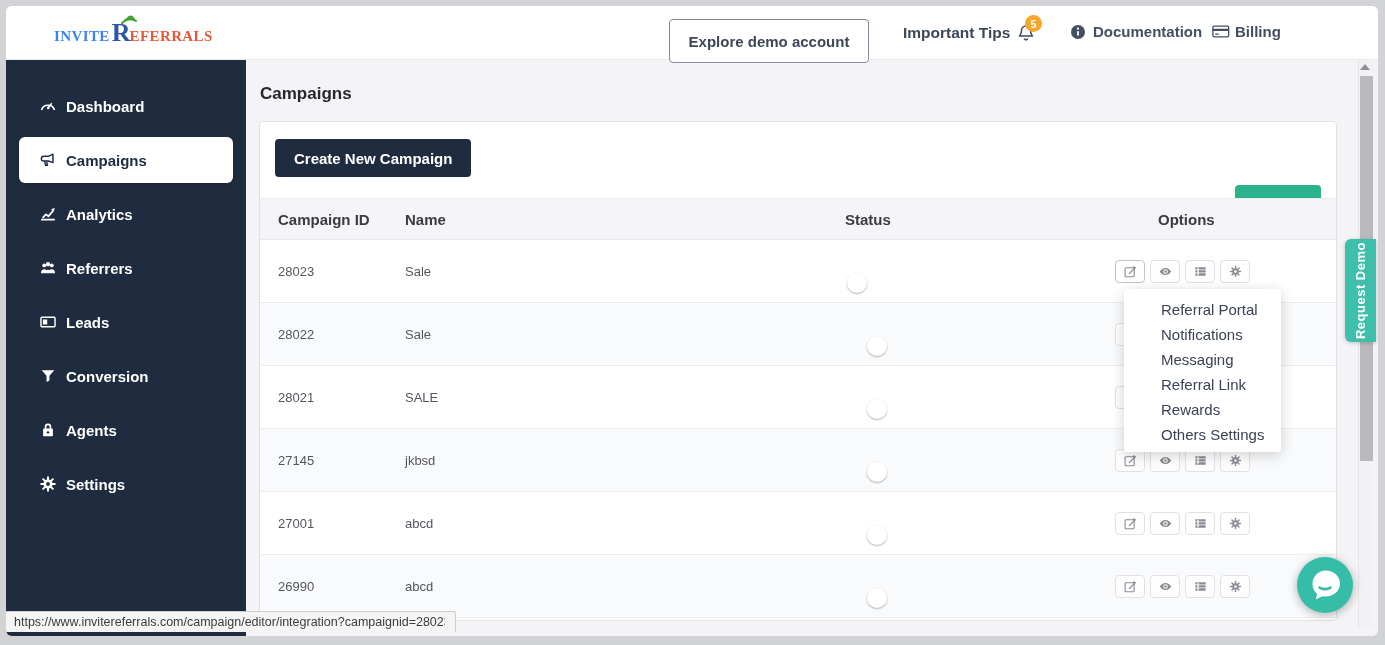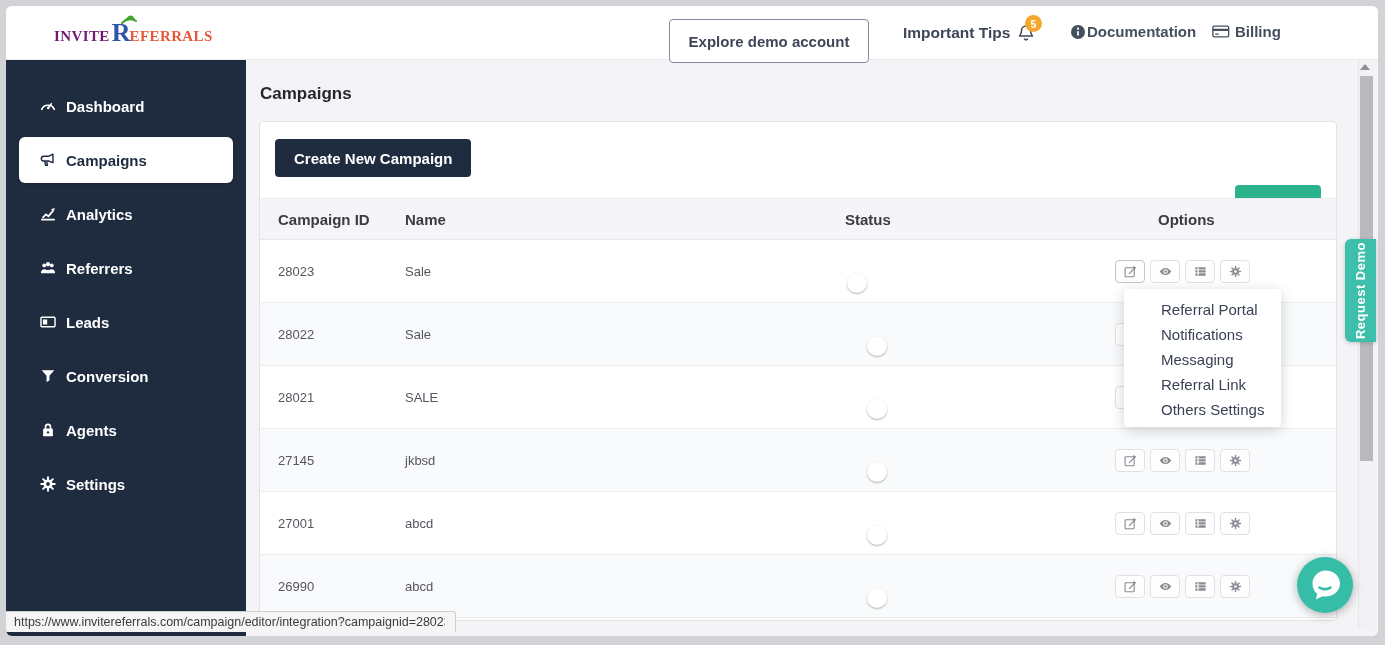--- a/index.html
+++ b/index.html
@@ -3,32 +3,32 @@
 <meta charset="utf-8">
 <style>
   * { margin:0; padding:0; box-sizing:border-box; }
   html,body { width:1385px; height:645px; }
   body { background:#d2d3d7; font-family:"Liberation Sans", sans-serif; position:relative; overflow:hidden; }
   #window { position:absolute; left:6px; top:6px; right:7px; bottom:9px; background:#f4f4f6; border-radius:6px; overflow:hidden; }
 
   
   .topbar { position:absolute; left:0; top:0; right:0; height:54px; background:#fff; border-bottom:1px solid #eaeaec; z-index:30; }
   .logo { position:absolute; left:48px; top:14px; display:flex; align-items:baseline; font-family:"Liberation Serif", serif; font-weight:bold; }
-  .logo-invite { font-size:15px; color:#701a75; letter-spacing:.4px; }
+  .logo-invite { font-size:15px; color:#3b82f6; letter-spacing:.4px; }
   .logo-rwrap { position:relative; margin-left:2px; }
   .logo-r { font-size:26px; color:#2d56a5; line-height:1; }
   .logo-arcs { position:absolute; top:-10px; left:7px; width:20px; height:14px; }
   .logo-eferrals { font-size:15px; color:#e5593a; letter-spacing:.4px; margin-left:-1px; }
 
   .explore-btn { position:absolute; left:663px; top:13px; width:200px; height:44px; background:#fff; border:1px solid #828b99; border-radius:4px; font-family:"Liberation Sans",sans-serif; font-size:15px; font-weight:bold; color:#3d4757; cursor:pointer; }
   .tips { position:absolute; left:897px; top:17px; display:flex; align-items:center; gap:6px; font-size:15.5px; font-weight:bold; color:#3d4757; }
   .bell-wrap { position:relative; width:20px; height:20px; color:#3d4757; }
   .bell-wrap svg { width:20px; height:20px; }
   .tips-badge { position:absolute; left:1019px; top:9px; width:17px; height:17px; border-radius:50%; background:#f4a72c; color:#fff; font-size:10.5px; font-weight:bold; display:flex; align-items:center; justify-content:center; z-index:2; }
-  .doc-link { position:absolute; left:1064px; top:17px; display:flex; align-items:center; gap:1px; font-size:15px; font-weight:600; color:#454f5e; cursor:pointer;justify-content:center; }
+  .doc-link { position:absolute; left:1064px; top:17px; display:flex; align-items:center; gap:7px; font-size:15px; font-weight:600; color:#454f5e; cursor:pointer;justify-content:center; }
   .doc-link .ic { width:16px; height:16px; color:#454f5e; }
   .billing-link { position:absolute; left:1206px; top:17px; display:flex; align-items:center; gap:5px; font-size:15px; font-weight:600; color:#454f5e; cursor:pointer; }
   .billing-link .ic { width:18px; height:15px; color:#454f5e; }
   .ic svg { width:100%; height:100%; display:block; }
 
   
   .sidebar { position:absolute; left:0; top:54px; width:240px; bottom:0; background:#1f2c40; z-index:20; }
   .sidebar-nav { padding-top:23px; }
   .side-item { --bg:#1f2c40; height:46px; margin-bottom:8px; display:flex; align-items:center; padding-left:33px; gap:9px; color:#fff; font-size:15px; font-weight:bold; cursor:pointer; }
   .side-item.active { --bg:#fff; background:#fff; border-radius:6px; margin-left:13px; margin-right:13px; padding-left:20px; color:#1f2c40; box-shadow:0 1px 3px rgba(0,0,0,.25); }
@@ -515,20 +515,21 @@
   </div>
         </div>
     </div>
   </div>
 
   <div class="dropdown">
       <div class="dd-item">Referral Portal</div>
       <div class="dd-item">Notifications</div>
       <div class="dd-item">Messaging</div>
       <div class="dd-item">Referral Link</div>
+      <div class="dd-item">Rewards</div>
       <div class="dd-item">Others Settings</div>
     </div>
 
   <div class="scroll-track"></div>
   <div class="scroll-up"></div>
   <div class="scroll-thumb"></div>
   <div class="request-demo">
     <span>Request Demo</span>
   </div>
 

